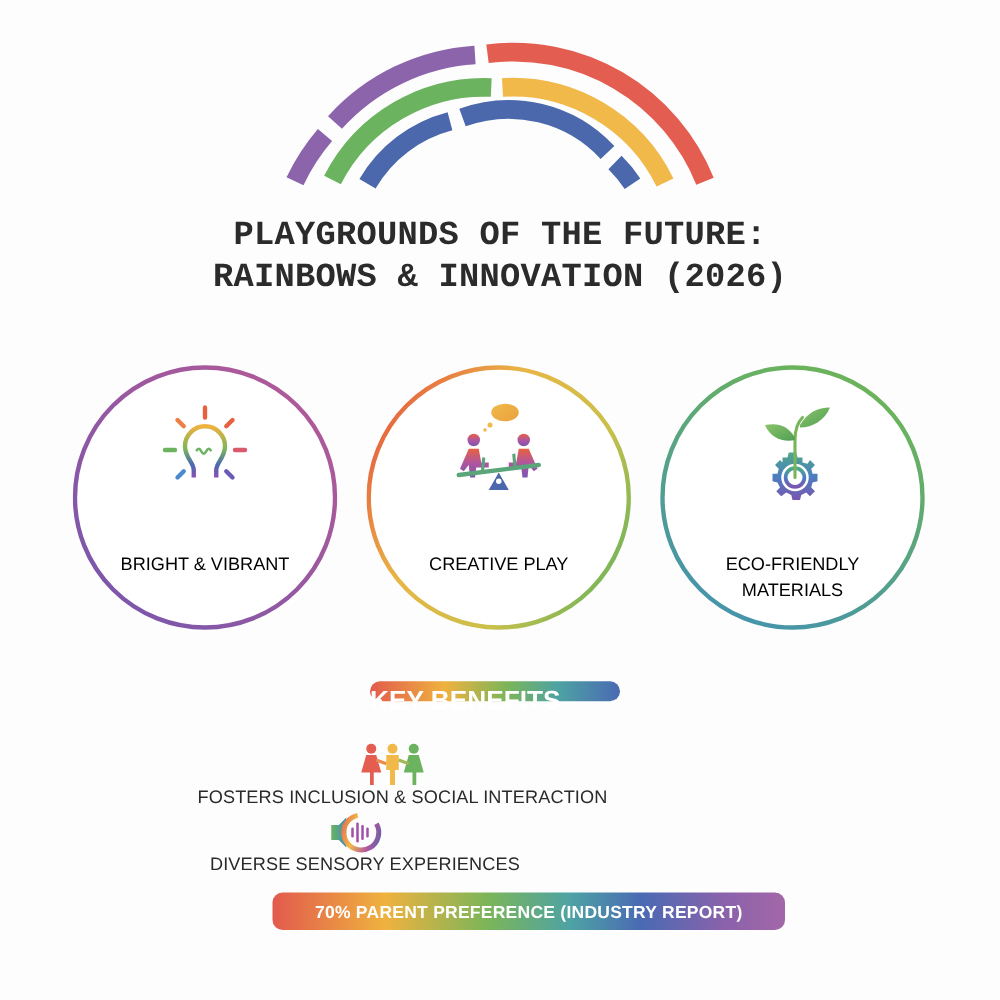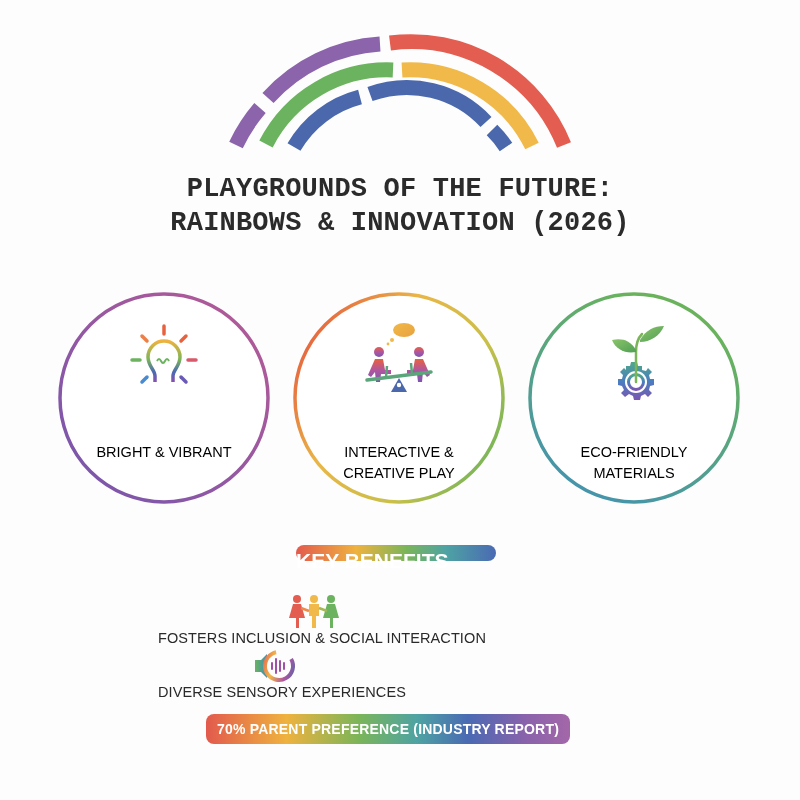--- a/index.html
+++ b/index.html
@@ -28,23 +28,23 @@
     #card3 { left: 528px; }
     .pill {
       position: absolute; left: 296px; top: 545px; width: 200px; height: 16px; border-radius: 8px;
       background: linear-gradient(90deg, #e25a4d 0%, #efb23f 30%, #7bb559 55%, #4ea3a3 75%, #4a6ab3 100%);
       color: #fff; font-weight: 700; font-size: 21px; line-height: 32px; text-align: left;
     }
     .benefit { position: absolute; left: 160px; display: flex; align-items: center; flex-direction: column; }
     .benefit .bicon { width: 54px; height: 36px; margin-right: 16px; }
     .benefit .btext { font-size: 14.5px; color: #2a2a2a; font-weight: 500; letter-spacing: 0.1px; }
     #benefit1 { top: 594px; left: 158px; }
-    #benefit2 { top: 648px; left: 158px; justify-content: space-between; }
+    #benefit2 { top: 648px; left: 168px; justify-content: space-between; }
     .footer {
-      position: absolute; left: 206px; top: 714px; width: 364px; height: 30px; border-radius: 8px;
+      position: absolute; left: 218px; top: 714px; width: 410px; height: 30px; border-radius: 8px;
       background: linear-gradient(90deg, #e25a4d 0%, #efb23f 22%, #7bb559 42%, #4ea3a3 58%, #4a6ab3 72%, #8a62ab 88%, #a367a8 100%);
       color: #fff; font-weight: 700; font-size: 14px; line-height: 30px; text-align: center; letter-spacing: 0.2px;
     }
   </style>
 </head>
 <body>
 
 <svg class="rainbow" viewBox="0 0 360 130">
   <g fill="none" stroke-width="15">
 
@@ -138,21 +138,20 @@
     <circle cx="60" cy="30" r="5" fill="url(#kid)"></circle>
     <path d="M 16 37 L 24 37 L 26 48 L 32 48 L 32 52 L 22 52 L 21 60 L 17 60 L 16 50 L 12 55 L 9 53 Z" fill="url(#kid)"></path>
     <path d="M 64 37 L 56 37 L 54 48 L 48 48 L 48 52 L 58 52 L 59 60 L 63 60 L 64 50 L 68 55 L 71 53 Z" fill="url(#kid)"></path>
     <line x1="8" y1="58" x2="72" y2="50" stroke="#5aa57a" stroke-width="3.5" stroke-linecap="round"></line>
     <line x1="27" y1="55" x2="28" y2="44" stroke="#5aa57a" stroke-width="2.5"></line>
     <line x1="53" y1="52" x2="52" y2="41" stroke="#5aa57a" stroke-width="2.5"></line>
     <path d="M 32 70 L 40 56 L 48 70 Z" fill="#4a68ab"></path>
     <circle cx="40" cy="63" r="2.2" fill="#fff"></circle>
   </svg>
   <div class="label">
-    <div>INTERACTIVE &amp;</div>
     <div>CREATIVE PLAY</div>
   </div>
 </div>
 
 <div class="card" id="card3">
   <svg class="ring" viewBox="0 0 212 212">
     <defs>
         <linearGradient id="g3" x1="0.5" y1="0" x2="0" y2="1">
           <stop offset="0" stop-color="#6ab35c"></stop>
           <stop offset="1" stop-color="#3f8fb8"></stop>

